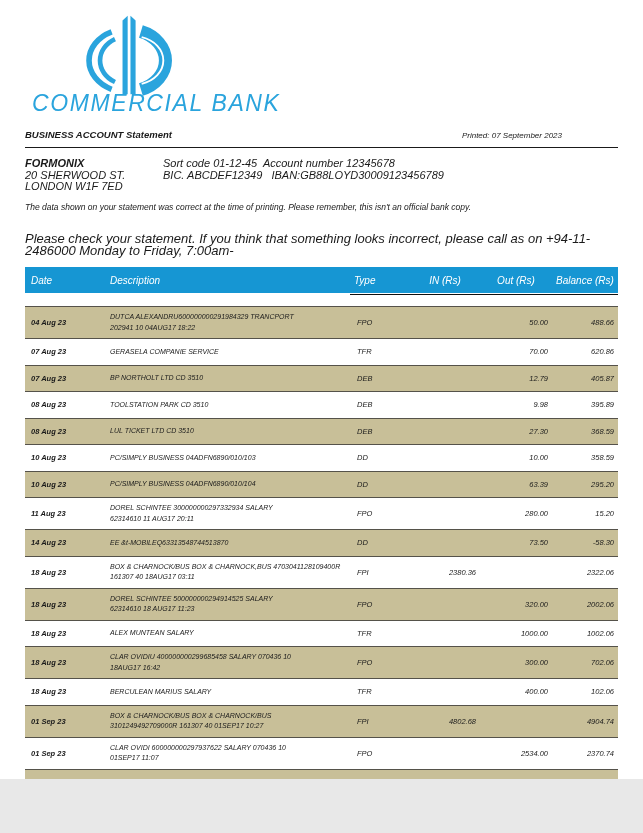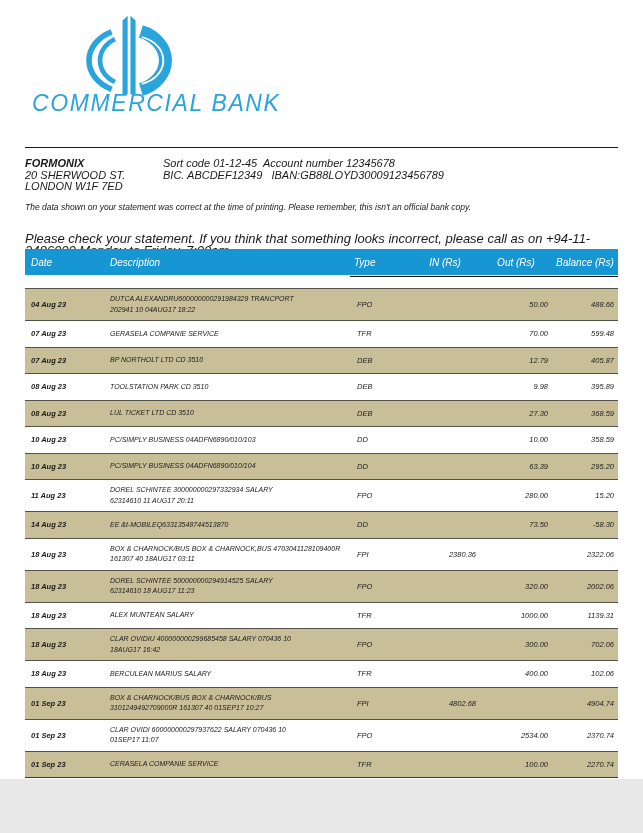--- a/index.html
+++ b/index.html
@@ -17,21 +17,21 @@
   .rule{position:absolute;left:25px;top:147px;width:593px;border-top:1.2px solid #1a1a1a;}
 
   .account-row{position:absolute;left:25px;top:158px;display:flex;font-size:11px;line-height:11.5px;gap:15px;}
   .acct-left{width:123px;}
   .holder{font-weight:bold;}
   .acct-mid div{white-space:pre;}
 
   .notice-1{position:absolute;left:25px;top:202px;width:585px;font-size:8.5px;}
   .notice-2{position:absolute;left:25px;top:233px;width:585px;font-size:13px;line-height:11.5px;}
 
-  .stable{position:absolute;left:25px;top:249px;width:593px;}
+  .stable{position:absolute;left:25px;top:267px;width:593px;}
   .thead{position:relative;display:grid;grid-template-columns:82px 243px 60px 70px 72px 66px;
          background:var(--header_blue,#1696d3);color:#fff;height:26px;align-items:center;
          font-size:10px;}
   .th{padding:0 4px;}
   .th.first{padding-left:6px;}
   .th.desc{padding-left:3px;}
   .th.num{text-align:center;padding-right:4px;}
   .head-underline{position:absolute;left:325px;width:268px;bottom:-2px;border-top:1.5px solid #101010;}
 
   .tbody{margin-top:13px;}
@@ -59,20 +59,24 @@
         <path d="M72.5 27 A 32 26 0 0 1 72.5 77" stroke="#ffffff" stroke-width="2"></path>
       </g>
       <g fill="#2aa4dd">
         <path d="M52 9 L57.5 4 L57.5 88 L52 88 Z"></path>
         <path d="M60.5 4 L66 9 L66 88 L60.5 88 Z"></path>
       </g>
     </svg>
   </div>
   <div class="wordmark">COMMERCIAL BANK</div>
 
+  <div class="title-row">
+    <span class="doc-title">BUSINESS ACCOUNT Statement</span>
+    <span class="printed">Printed: 07 September 2023</span>
+  </div>
   <div class="rule"></div>
 
   <div class="account-row">
     <div class="acct-left">
       <div class="holder">FORMONIX</div>
       <div>20 SHERWOOD ST.</div>
       <div>LONDON W1F 7ED</div>
     </div>
     <div class="acct-mid">
       <div>Sort code 01-12-45  Account number 12345678</div>
@@ -104,21 +108,21 @@
           <div class="cell num"></div>
           <div class="cell num">50.00</div>
           <div class="cell num">488.66</div>
         </div>
         <div class="trow">
           <div class="cell c-date">07 Aug 23</div>
           <div class="cell c-desc">GERASELA COMPANIE SERVICE</div>
           <div class="cell c-type">TFR</div>
           <div class="cell num"></div>
           <div class="cell num">70.00</div>
-          <div class="cell num">599.48</div>
+          <div class="cell num">620.86</div>
         </div>
         <div class="trow shaded">
           <div class="cell c-date">07 Aug 23</div>
           <div class="cell c-desc">BP NORTHOLT LTD CD 3510</div>
           <div class="cell c-type">DEB</div>
           <div class="cell num"></div>
           <div class="cell num">12.79</div>
           <div class="cell num">405.87</div>
         </div>
         <div class="trow">
@@ -187,21 +191,21 @@
           <div class="cell num"></div>
           <div class="cell num">320.00</div>
           <div class="cell num">2002.06</div>
         </div>
         <div class="trow">
           <div class="cell c-date">18 Aug 23</div>
           <div class="cell c-desc">ALEX MUNTEAN SALARY</div>
           <div class="cell c-type">TFR</div>
           <div class="cell num"></div>
           <div class="cell num">1000.00</div>
-          <div class="cell num">1139.31</div>
+          <div class="cell num">1002.06</div>
         </div>
         <div class="trow shaded">
           <div class="cell c-date">18 Aug 23</div>
           <div class="cell c-desc">CLAR OVIDIU 400000000299685458 SALARY 070436 10
 18AUG17 16:42</div>
           <div class="cell c-type">FPO</div>
           <div class="cell num"></div>
           <div class="cell num">300.00</div>
           <div class="cell num">702.06</div>
         </div>

